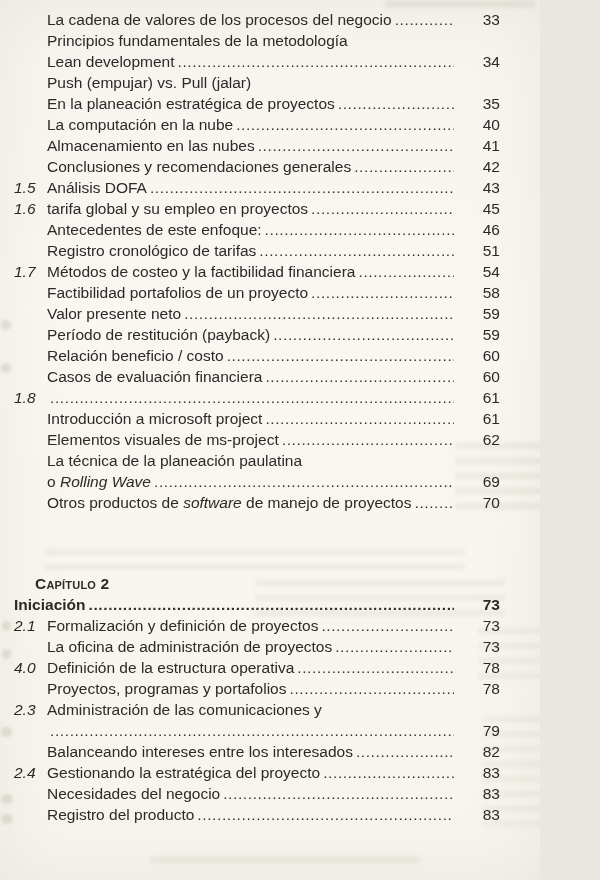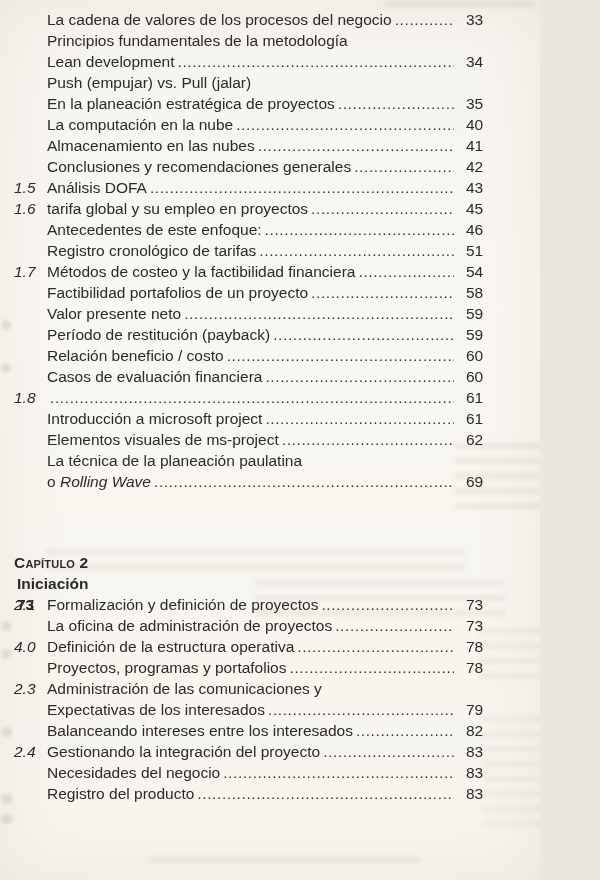--- a/index.html
+++ b/index.html
@@ -31,24 +31,24 @@
   .title { flex:none; }
   .title .it { font-style:italic; }
   .leader {
     flex:1 1 auto; overflow:hidden;
     margin:0 12px 0 3px;
     letter-spacing:0.6px; color:#34322d;
   }
   .leader::after {
     content:"............................................................................................................................................................................";
   }
-  .pnum { flex:none; width:34px; }
+  .pnum { flex:none; width:34px; text-align:right; }
   .fill { flex:1 1 auto; }
-  .row.bold, .row.bold .leader, .row.bold .pnum { font-weight:700;flex-direction:column; }
-  .row.chapter { font-weight:700; font-variant:small-caps; letter-spacing:0.2px; }
+  .row.bold, .row.bold .leader, .row.bold .pnum { font-weight:700; }
+  .row.chapter { font-weight:700; font-variant:small-caps; letter-spacing:0.2px;margin-left:21px; }
   .gap { height:60px; }
 
   
   .ghost {
     position:absolute; border-radius:2px;
     background:rgba(128,122,100,0.10);
     filter:blur(2px); pointer-events:none;
   }
   .ghost.lines {
     background:repeating-linear-gradient(180deg,
@@ -186,20 +186,25 @@
       </div>
       <div class="row indent">
         <span class="title"><span>La técnica de la planeación paulatina</span></span>
         <span class="fill"></span>
       </div>
       <div class="row indent">
         <span class="title"><span>o </span><span class="it">Rolling Wave</span></span>
         <span class="leader"></span>
         <span class="pnum">69</span>
       </div>
+      <div class="row indent">
+        <span class="title"><span>Otros productos de </span><span class="it">software</span><span> de manejo de proyectos</span></span>
+        <span class="leader"></span>
+        <span class="pnum">70</span>
+      </div>
       <div class="gap"></div>
       <div class="row chapter">
         <span class="title"><span>Capítulo 2</span></span>
         <span class="fill"></span>
       </div>
       <div class="row bold">
         <span class="title"><span>Iniciación</span></span>
         <span class="leader"></span>
         <span class="pnum">73</span>
       </div>
@@ -224,32 +229,31 @@
         <span class="title"><span>Proyectos, programas y portafolios</span></span>
         <span class="leader"></span>
         <span class="pnum">78</span>
       </div>
       <div class="row">
         <span class="num">2.3</span>
         <span class="title"><span>Administración de las comunicaciones y</span></span>
         <span class="fill"></span>
       </div>
       <div class="row indent">
-        <span class="title"><span>Expectativas de los interesados </span></span>
         <span class="leader"></span>
         <span class="pnum">79</span>
       </div>
       <div class="row indent">
         <span class="title"><span>Balanceando intereses entre los interesados</span></span>
         <span class="leader"></span>
         <span class="pnum">82</span>
       </div>
       <div class="row">
         <span class="num">2.4</span>
-        <span class="title"><span>Gestionando la integración del proyecto</span></span>
+        <span class="title"><span>Gestionando la estratégica del proyecto</span></span>
         <span class="leader"></span>
         <span class="pnum">83</span>
       </div>
       <div class="row indent">
         <span class="title"><span>Necesidades del negocio </span></span>
         <span class="leader"></span>
         <span class="pnum">83</span>
       </div>
       <div class="row indent">
         <span class="title"><span>Registro del producto</span></span>

